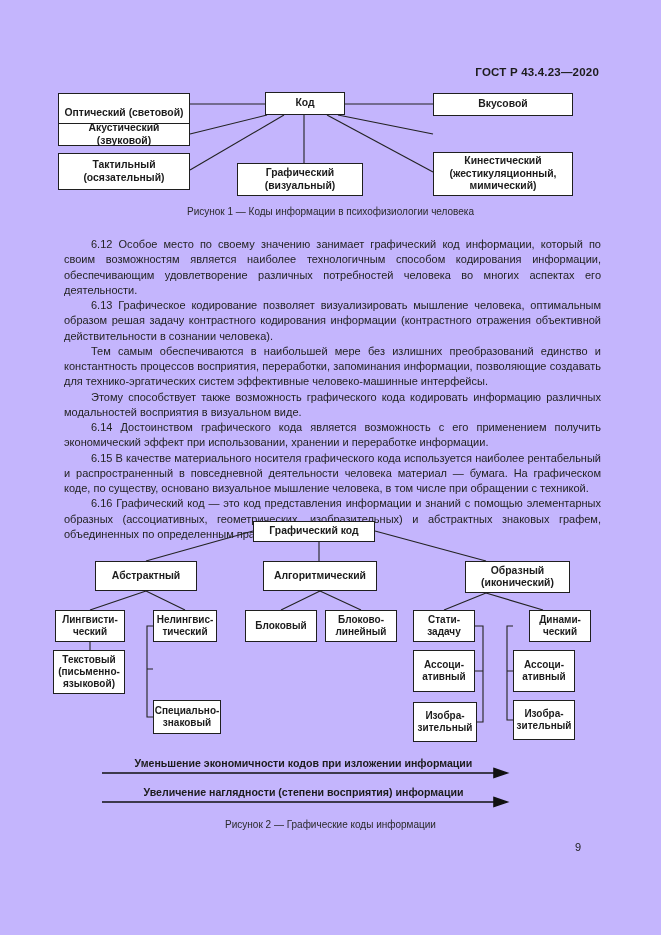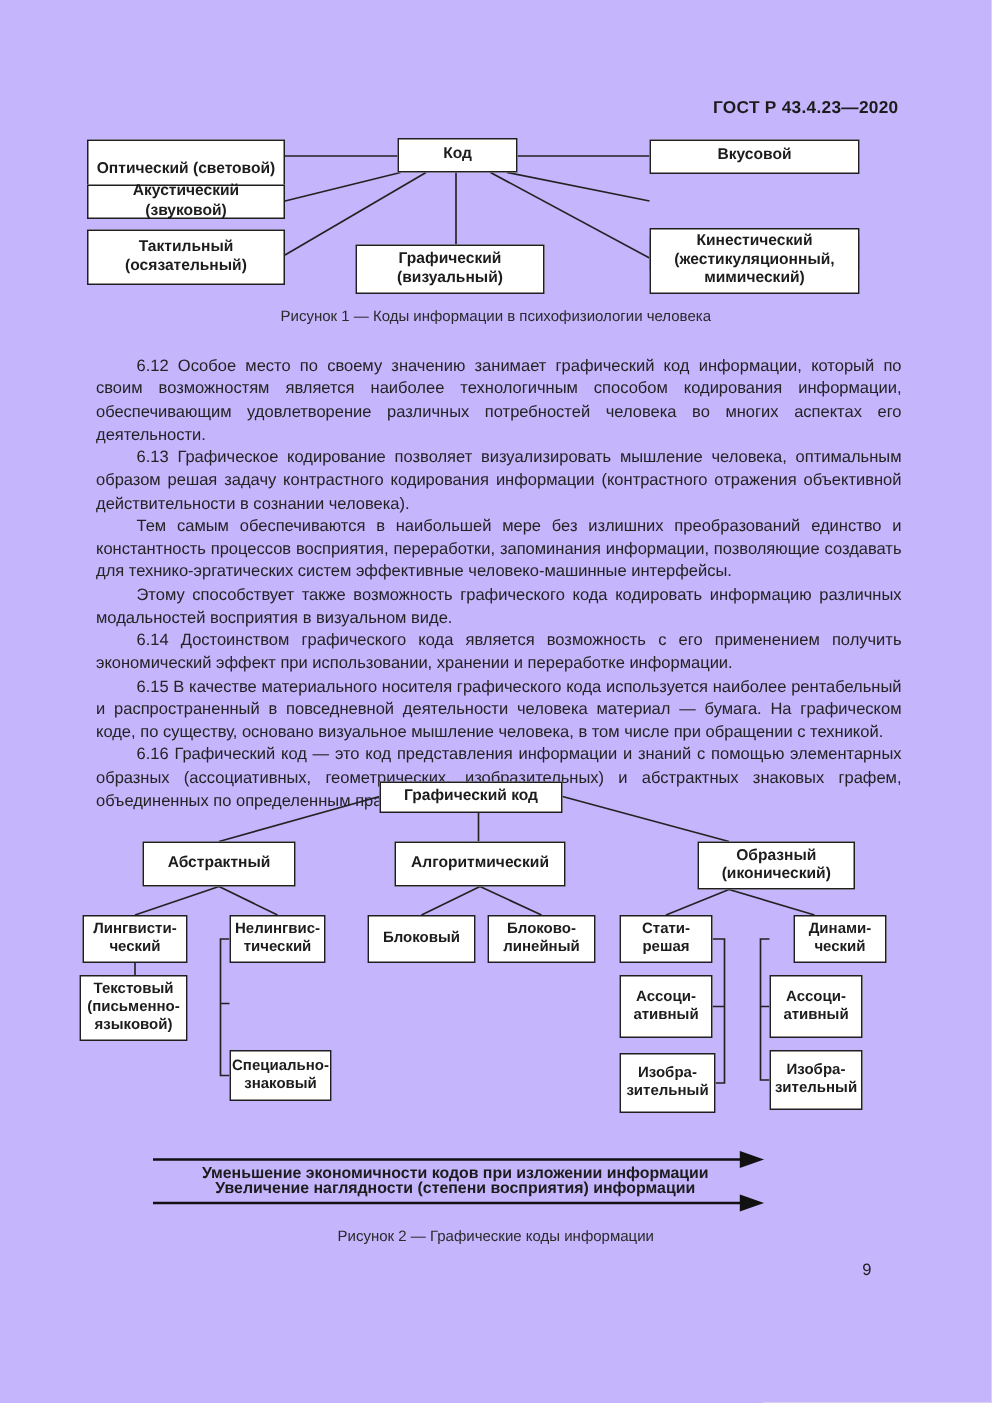--- a/index.html
+++ b/index.html
@@ -157,33 +157,33 @@
   <div class="dbox small" style="left:153px; top:610px; width:64px; height:32px;">Нелингвис-
 тический</div>
   <div class="dbox small" style="left:153px; top:700px; width:68px; height:34px;">Специально-
 знаковый</div>
 
   <div class="dbox small" style="left:245px; top:610px; width:72px; height:32px;">Блоковый</div>
   <div class="dbox small" style="left:325px; top:610px; width:72px; height:32px;">Блоково-
 линейный</div>
 
   <div class="dbox small" style="left:413px; top:610px; width:62px; height:32px;">Стати-
-решая</div>
+задачу</div>
   <div class="dbox small" style="left:413px; top:650px; width:62px; height:42px;">Ассоци-
 ативный</div>
   <div class="dbox small" style="left:413px; top:702px; width:64px; height:40px;">Изобра-
 зительный</div>
 
   <div class="dbox small" style="left:513px; top:610px; width:62px; height:32px;margin-left:16px;">Динами-
 ческий</div>
   <div class="dbox small" style="left:513px; top:650px; width:62px; height:42px;">Ассоци-
 ативный</div>
   <div class="dbox small" style="left:513px; top:700px; width:62px; height:40px;">Изобра-
 зительный</div>
 
-  <div class="arrow-label" style="top:776px;">Уменьшение экономичности кодов при изложении информации</div>
+  <div class="arrow-label" style="top:757px;">Уменьшение экономичности кодов при изложении информации</div>
   <div class="arrow-label" style="top:786px;">Увеличение наглядности (степени восприятия) информации</div>
 
   <div class="fig-caption" style="top:819px;">Рисунок 2 — Графические коды информации</div>
 
   <div class="page-number">9</div>
 
 </div>
 
 </body></html>

